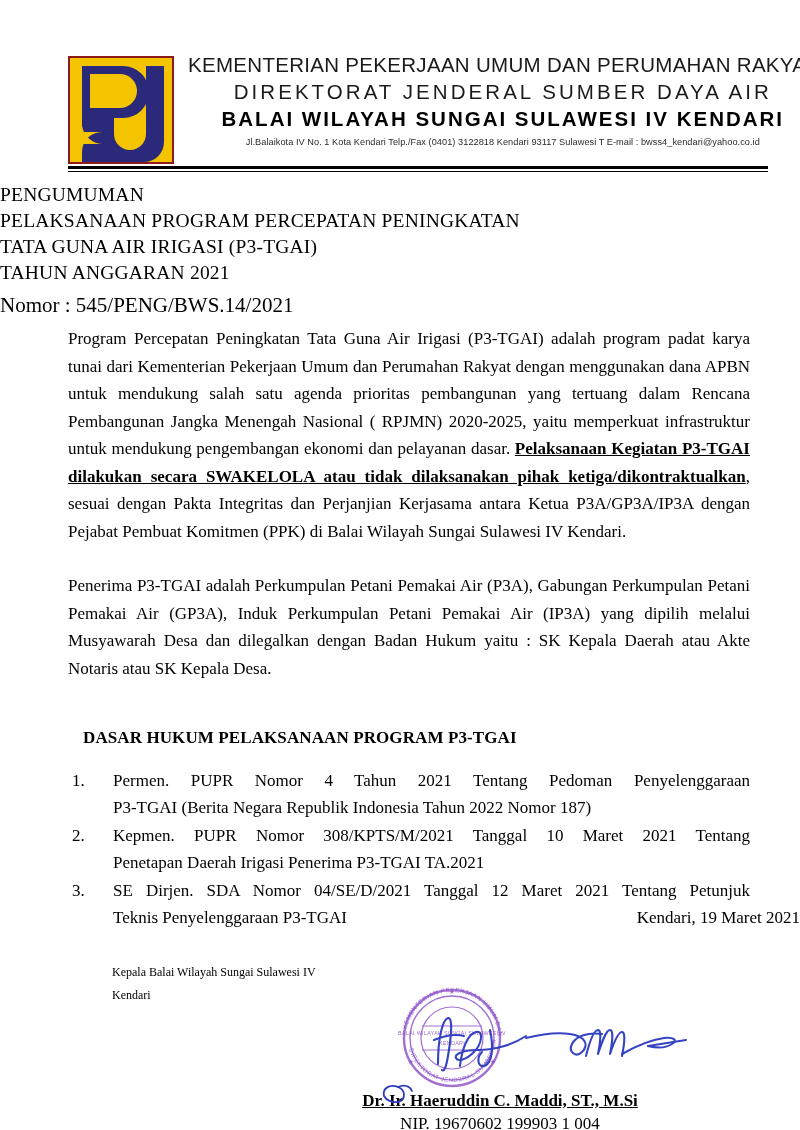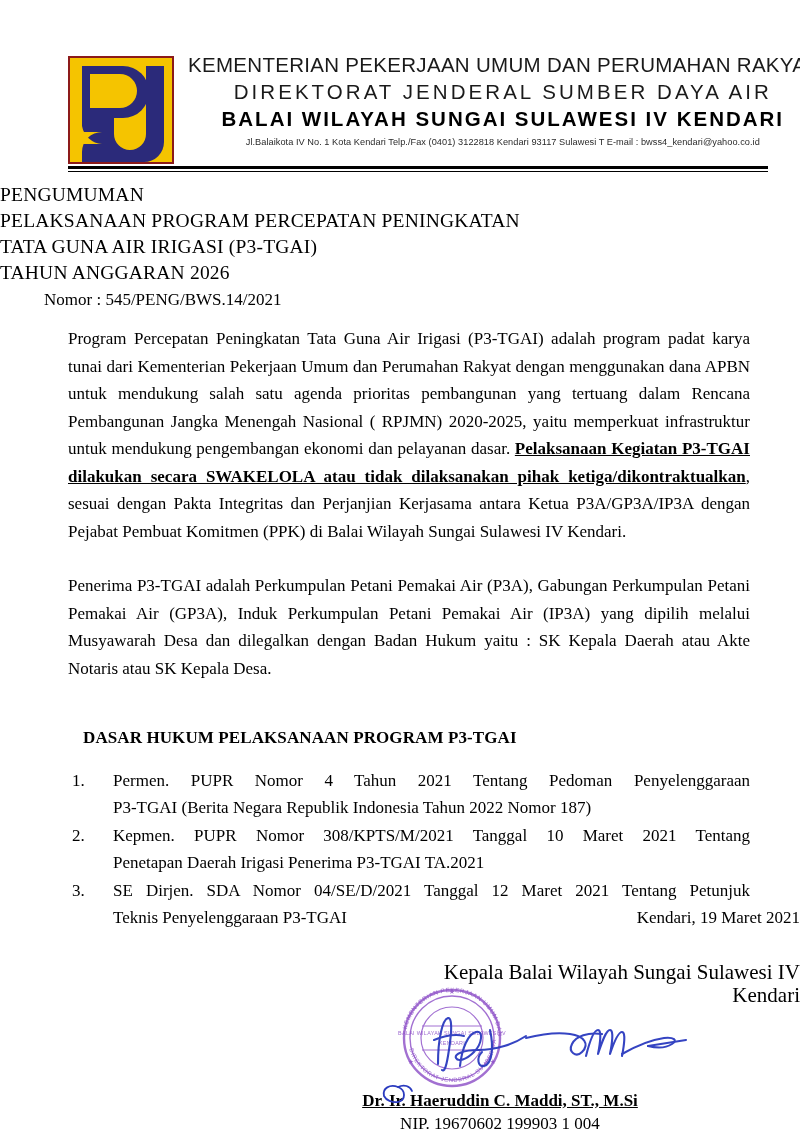--- a/index.html
+++ b/index.html
@@ -106,24 +106,23 @@
     left: 0;
     top: 182px;
     width: 800px;
   }
   .title-line {
     font-size: 19.5px;
     line-height: 26px;
     letter-spacing: 0.2px;
   }
   .title-nomor {
-    font-size: 17px;
+    font-size: 21px;
     line-height: 25px;
-    margin-top: 1px;
-    padding-left: 44px;
+    margin-top: 7px;
   }
 
   
   .body-area {
     position: absolute;
     left: 68px;
     top: 325px;
     width: 682px;
   }
   p.para {
@@ -183,24 +182,24 @@
     top: 905px;
     width: 800px;
   }
   .sig-date {
     text-align: right;
     font-size: 17px;
     line-height: 26px;
     padding-left: 200px;
   }
   .sig-title {
-    text-align: right;
-    font-size: 21px;
+    text-align: left;
+    font-size: 12px;
     line-height: 23px;
-    padding-left: 80px;
+    padding-left: 112px;
     margin-top: 30px;
     position: relative;
     z-index: 3;
   }
   .sig-name-wrap {
     text-align: center;
     padding-left: 200px;
     margin-top: 82px;
     position: relative;
     z-index: 4;
@@ -281,21 +280,21 @@
     </div>
   </div>
 
   <div class="rule-thick"></div>
   <div class="rule-thin"></div>
 
   <div class="title-block">
     <div class="title-line">PENGUMUMAN</div>
     <div class="title-line">PELAKSANAAN  PROGRAM  PERCEPATAN PENINGKATAN</div>
     <div class="title-line">TATA GUNA AIR IRIGASI (P3-TGAI)</div>
-    <div class="title-line">TAHUN ANGGARAN  2026</div>
+    <div class="title-line">TAHUN ANGGARAN  2021</div>
     <div class="title-nomor">Nomor  : 545/PENG/BWS.14/2021</div>
   </div>
 
   <div class="body-area">
 
     <p class="para"><span>Program Percepatan Peningkatan Tata Guna  Air Irigasi (P3-TGAI) adalah program padat karya tunai dari Kementerian Pekerjaan Umum dan  Perumahan Rakyat  dengan menggunakan dana APBN untuk  mendukung salah satu agenda prioritas pembangunan yang tertuang dalam Rencana Pembangunan Jangka Menengah Nasional ( RPJMN) 2020-2025,  yaitu memperkuat infrastruktur untuk  mendukung pengembangan ekonomi dan      pelayanan  dasar. </span><span class="u-bold">Pelaksanaan  Kegiatan  P3-TGAI  dilakukan  secara SWAKELOLA atau tidak dilaksanakan pihak   ketiga/dikontraktualkan</span><span>, sesuai dengan  Pakta  Integritas dan Perjanjian  Kerjasama   antara  Ketua P3A/GP3A/IP3A dengan  Pejabat  Pembuat  Komitmen  (PPK)  di Balai  Wilayah  Sungai  Sulawesi IV Kendari.</span></p>
 
     <div class="gap-para"></div>
 
     <p class="para">Penerima  P3-TGAI  adalah  Perkumpulan  Petani  Pemakai  Air  (P3A),  Gabungan Perkumpulan  Petani Pemakai  Air  (GP3A),  Induk  Perkumpulan  Petani  Pemakai  Air (IP3A) yang  dipilih melalui Musyawarah Desa dan  dilegalkan dengan Badan Hukum yaitu : SK Kepala Daerah atau  Akte Notaris atau  SK Kepala Desa.</p>

